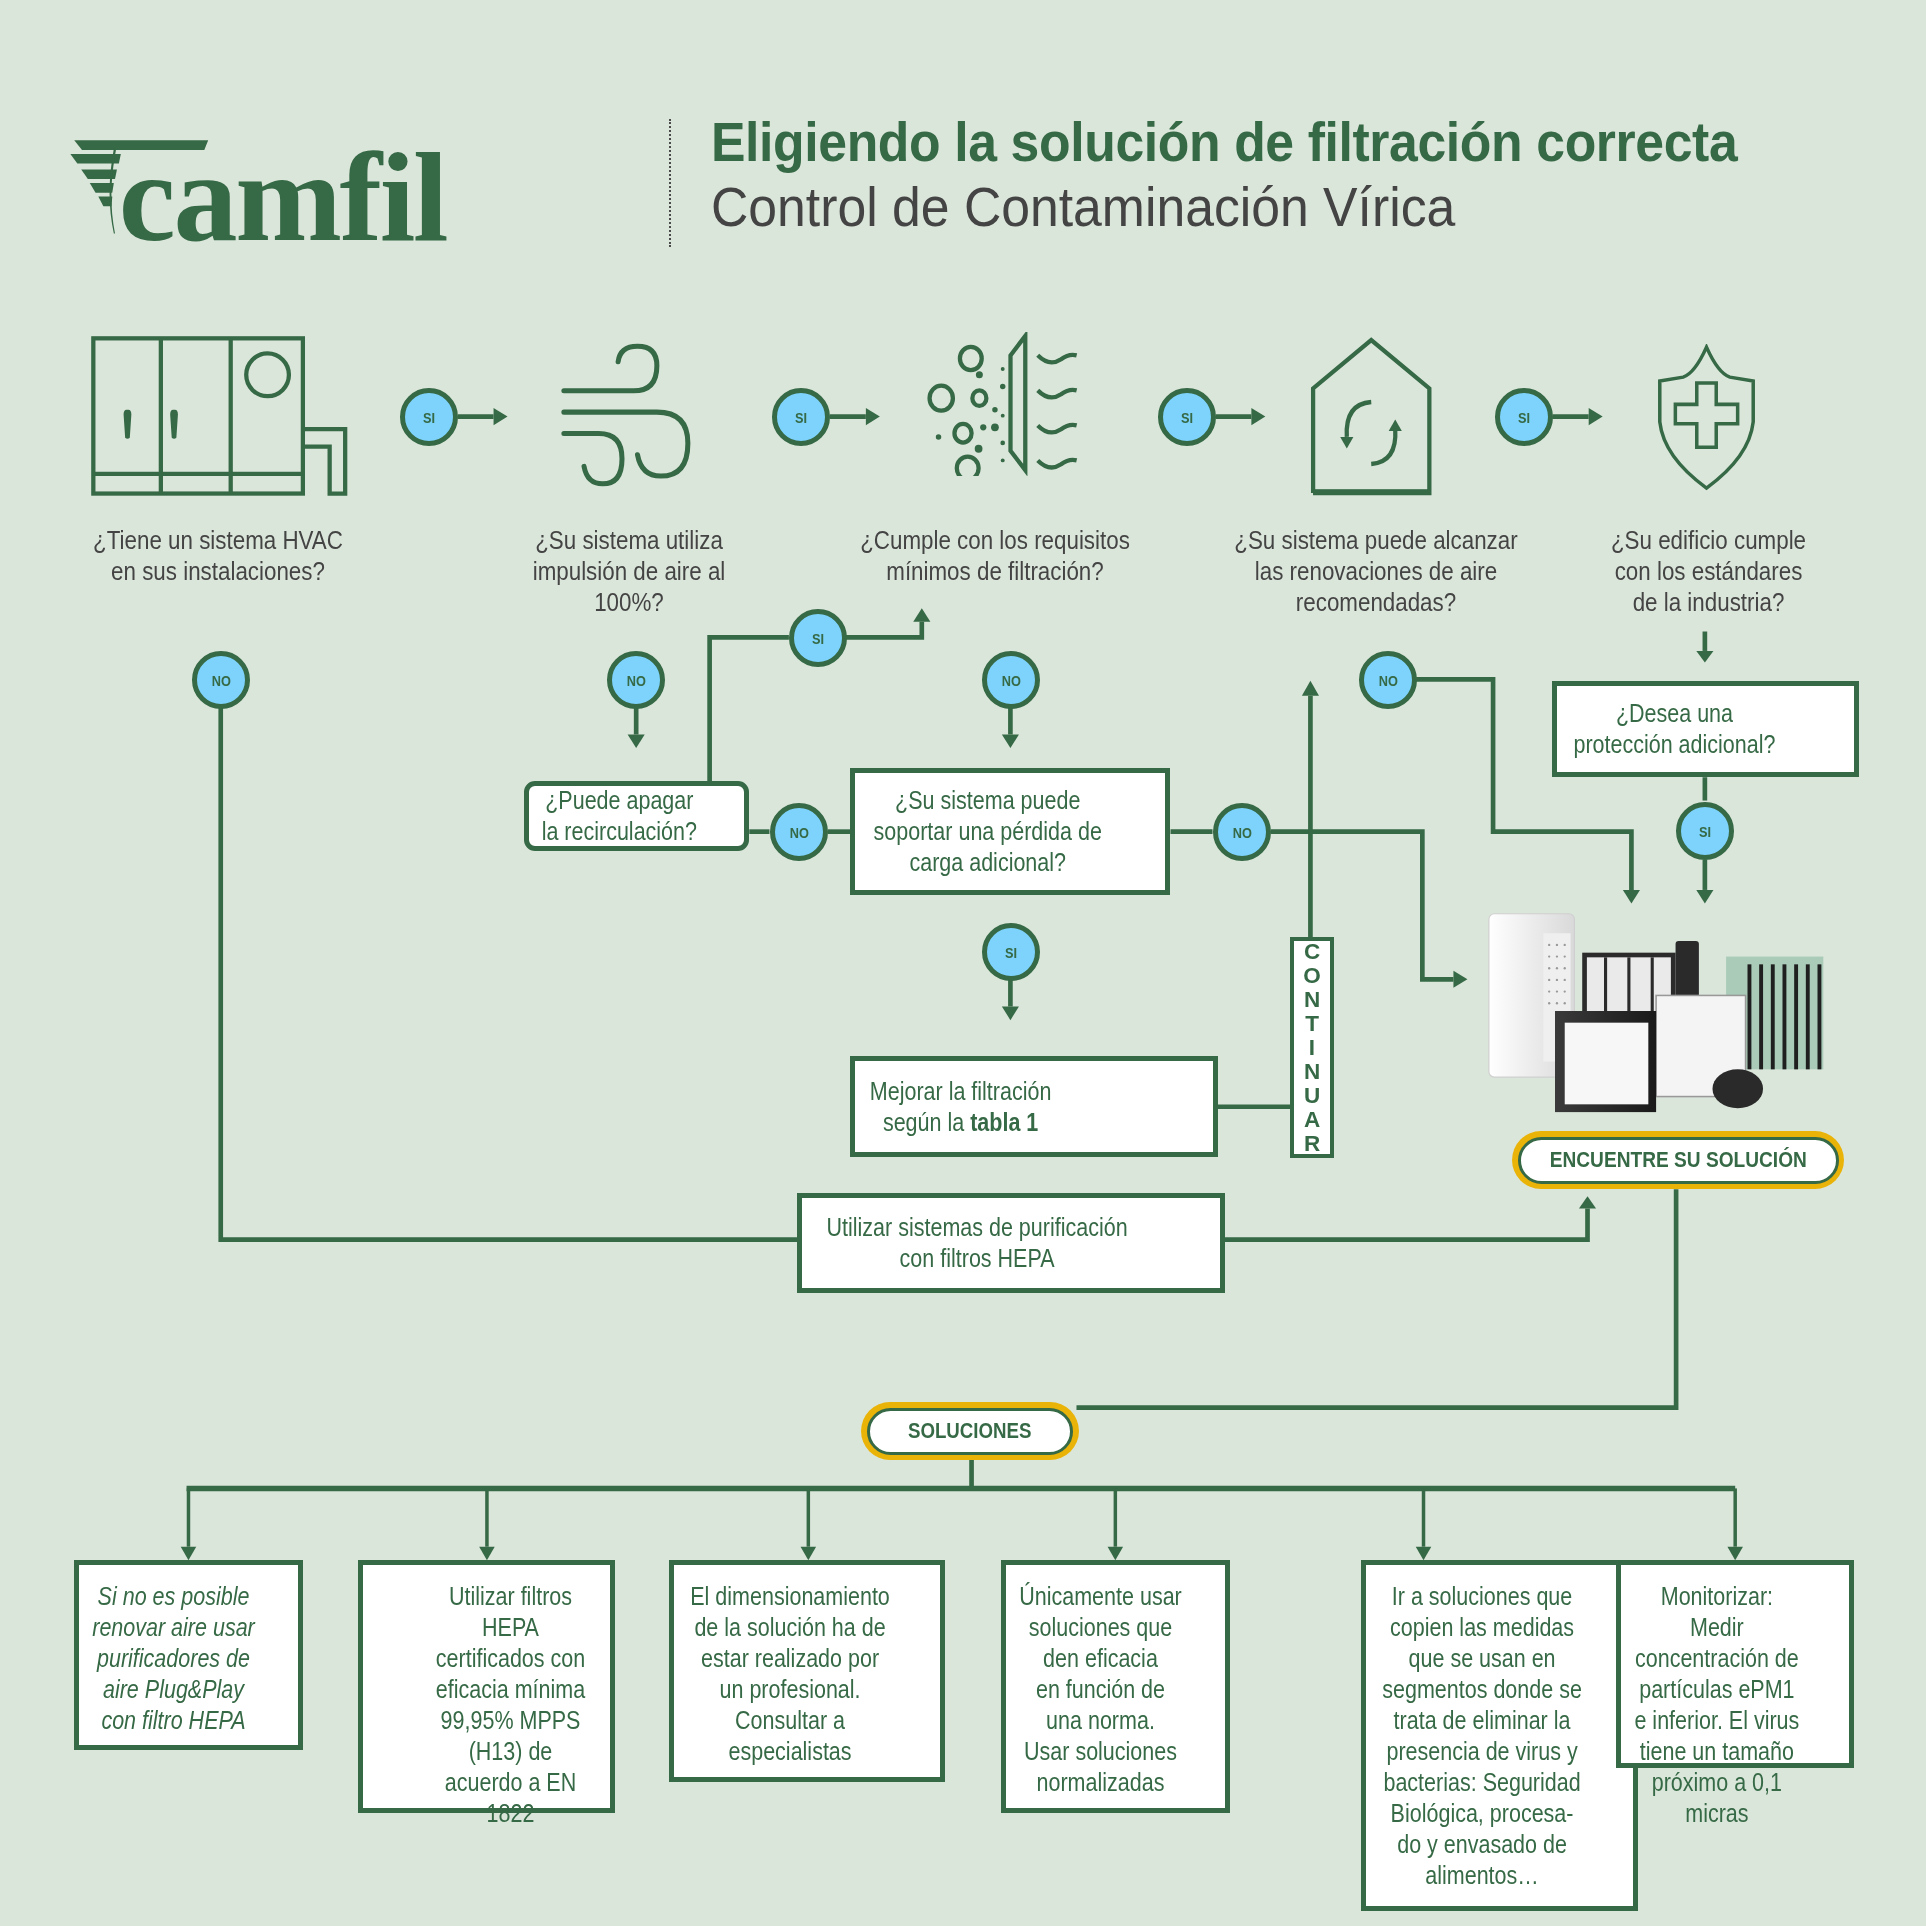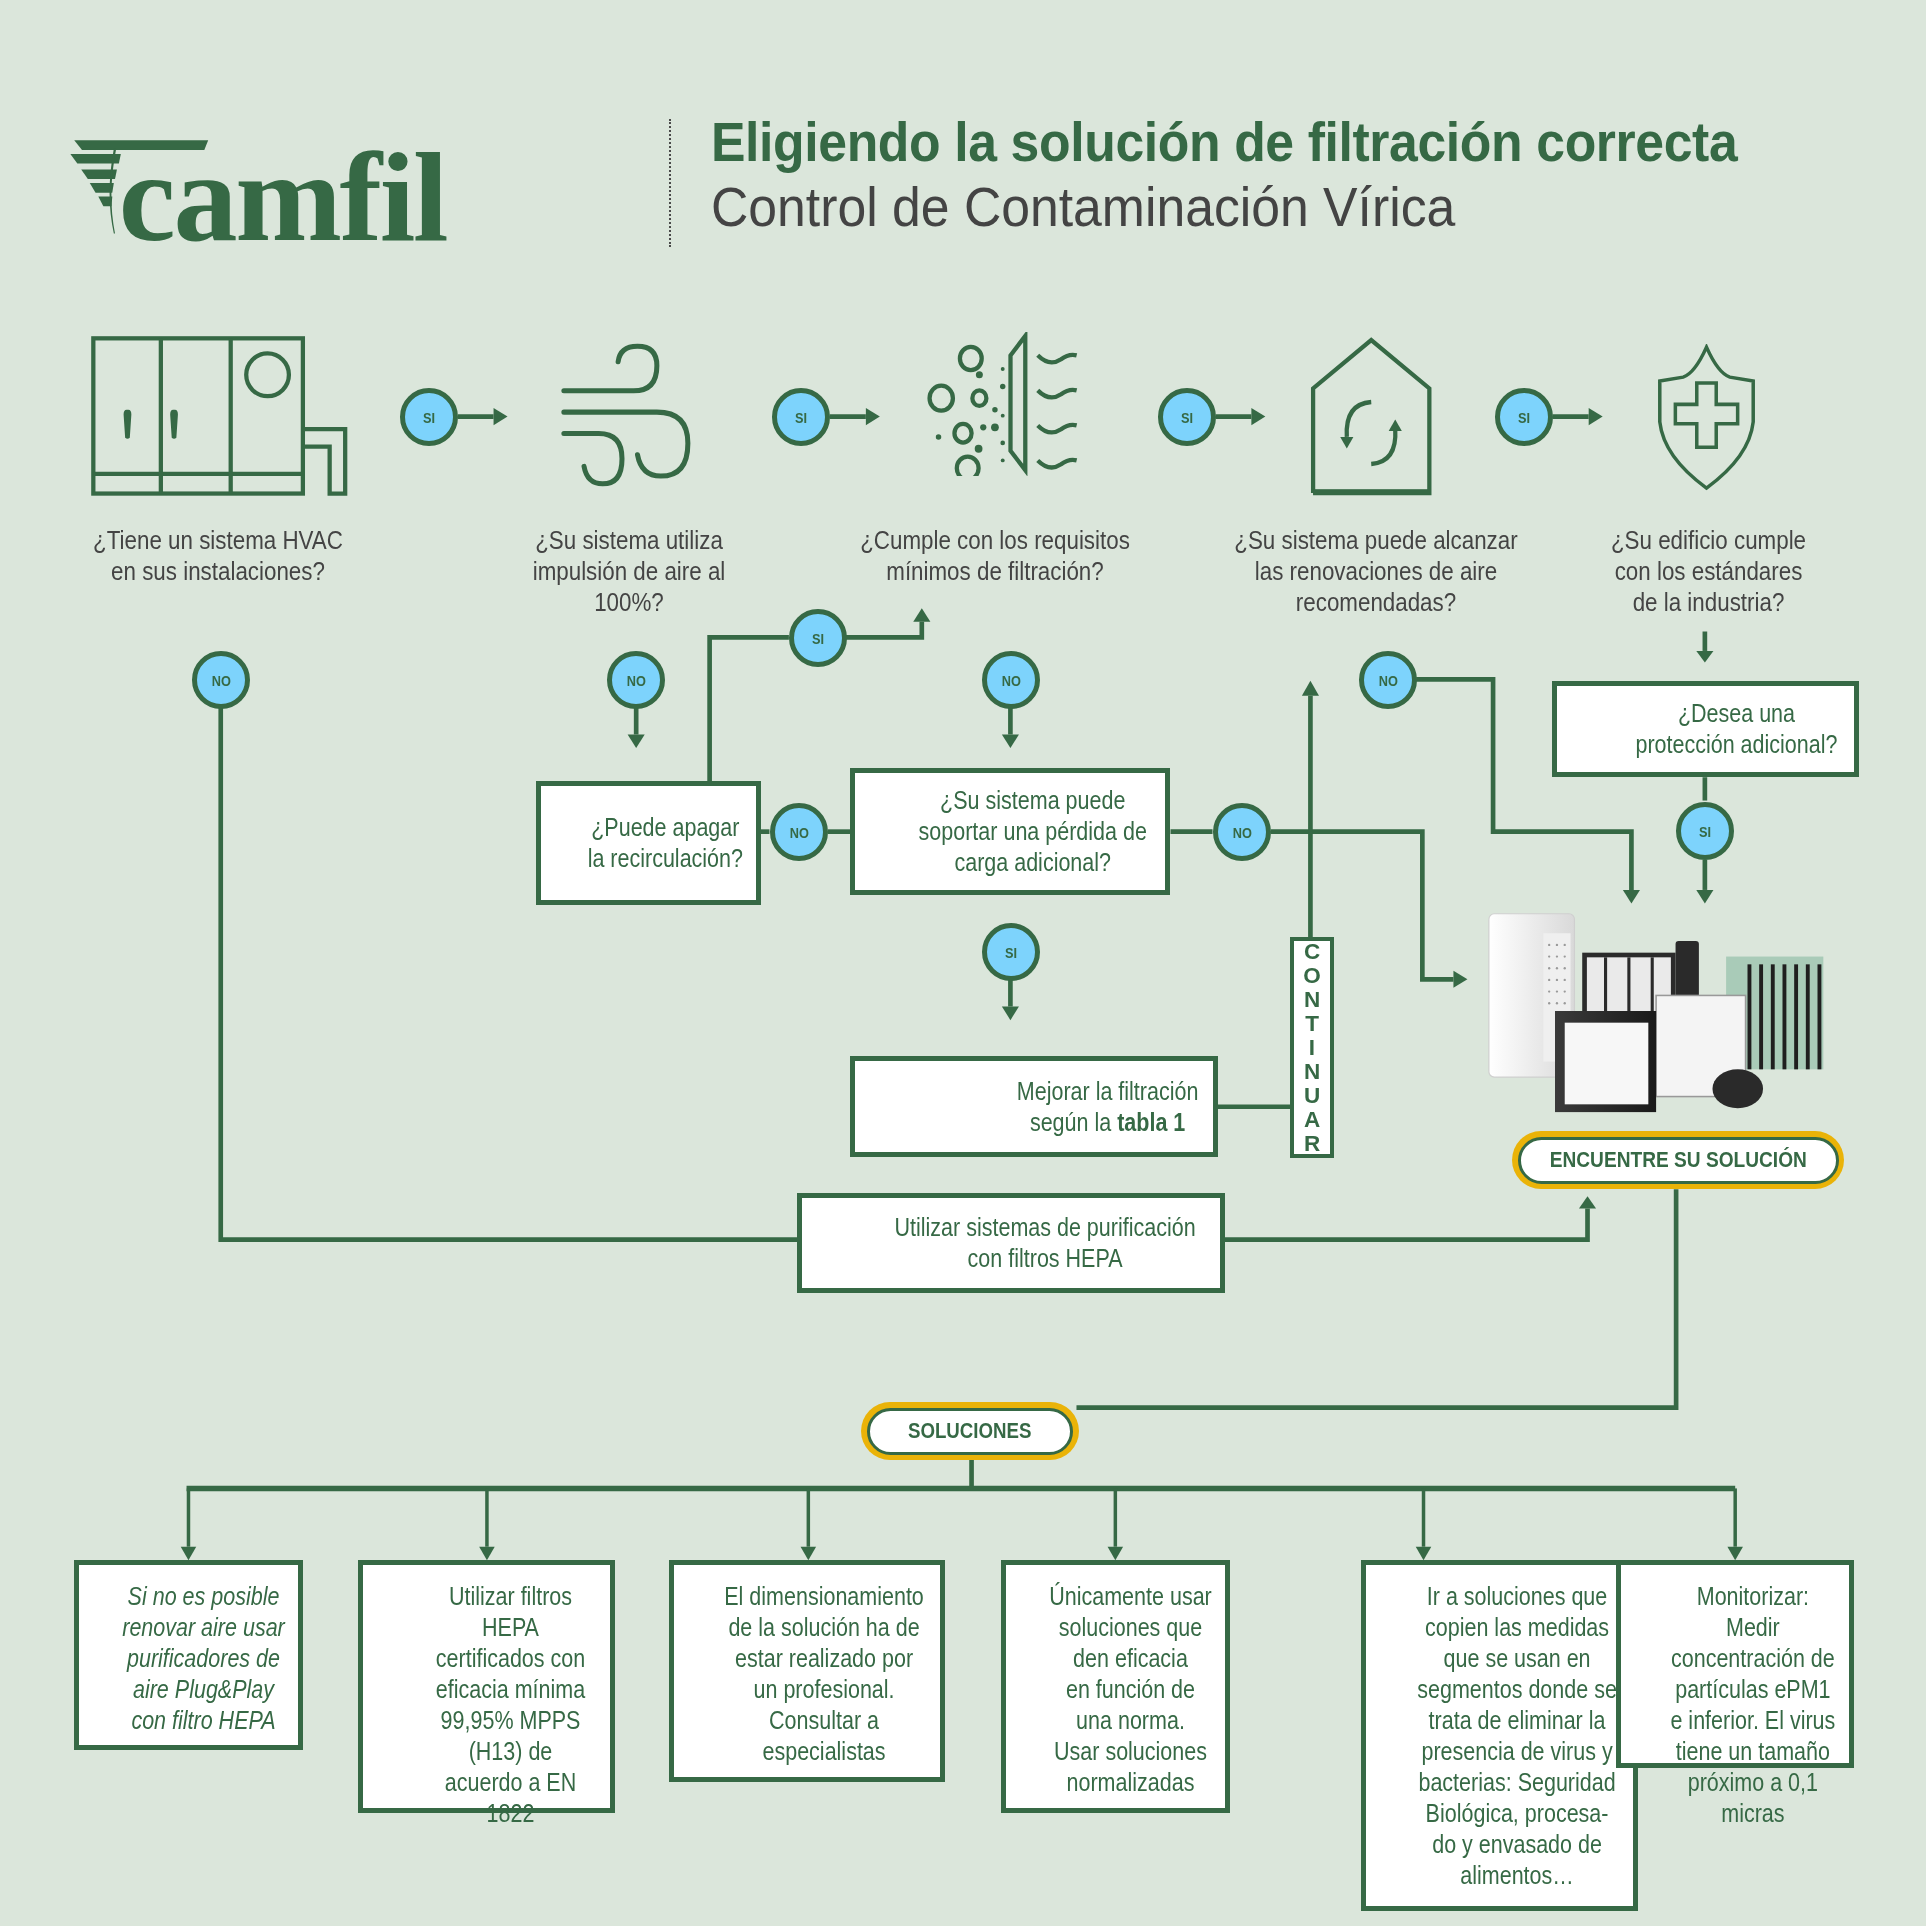--- a/index.html
+++ b/index.html
@@ -41,21 +41,21 @@
     width: 58px; height: 58px; border-radius: 50%;
     background: #7dd3fc; border: 5.4px solid #366945;
     box-sizing: border-box;
     display: flex; align-items: center; justify-content: center;
     font-weight: bold; font-size: 15px; color: #366945;
   }
   .badge span { transform: scaleX(0.85); display: inline-block; }
   
   .box {
     background: #ffffff; border: 5.4px solid #366945; box-sizing: border-box;
-    display: flex; align-items: center; justify-content: flex-end;
+    display: flex; align-items: center; justify-content: flex-start;
     text-align: center; color: #366945;
     font-size: 25px; line-height: 31px; white-space: pre-line;
   }
   .box .txt { transform: scaleX(0.86); display: inline-block; }
   .box b { font-weight: bold; }
   .sol {
     align-items: flex-start; padding-top: 15.5px;
   }
   .continuar {
     background: #fff; border: 4.7px solid #366945; box-sizing: border-box;
@@ -288,21 +288,21 @@
 <div class="abs badge" style="left:1359px;top:651px;">
     <span>NO</span>
   </div>
 
 <div class="abs box" style="left:1552px;top:681px;width:307px;height:96px;"><span class="txt">¿Desea una
 protección adicional?</span></div>
 <div class="abs badge" style="left:1676px;top:802px;">
     <span>SI</span>
   </div>
 
-<div class="abs box" style="left:536px;top:781px;width:225px;height:124px;"><span class="txt">¿Puede apagar
+<div class="abs box" style="left:524px;top:781px;width:225px;height:70px;border-radius:11px;"><span class="txt">¿Puede apagar
 la recirculación?</span></div>
 <div class="abs badge" style="left:770px;top:803px;">
     <span>NO</span>
   </div>
 <div class="abs box" style="left:850px;top:768px;width:320px;height:127px;"><span class="txt">¿Su sistema puede
 soportar una pérdida de
 carga adicional?</span></div>
 <div class="abs badge" style="left:1213px;top:803px;">
     <span>NO</span>
   </div>

